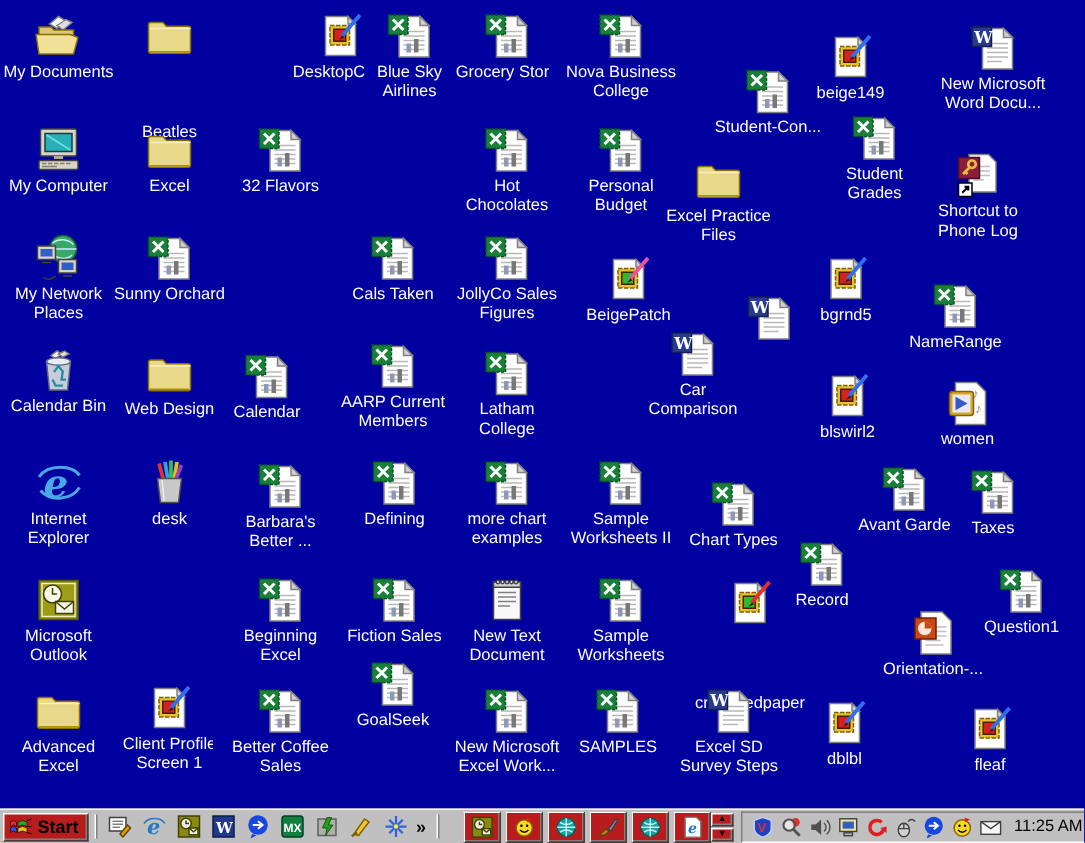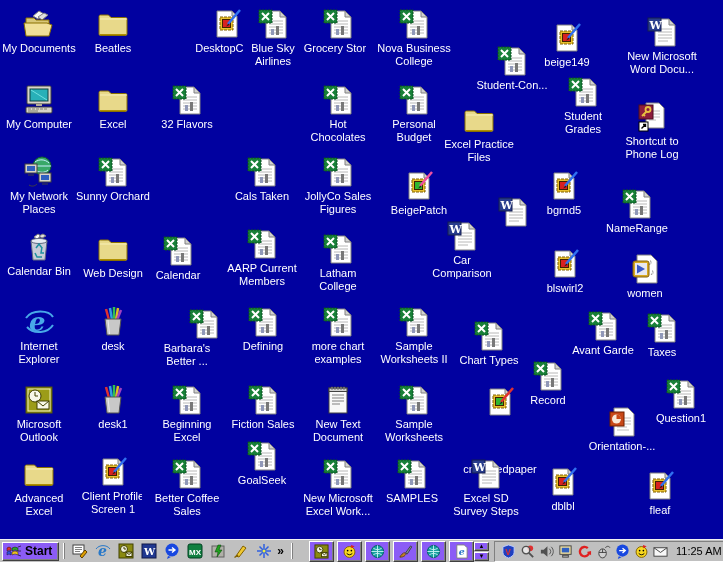--- a/index.html
+++ b/index.html
@@ -10,21 +10,21 @@
   .dicon .img{width:32px;height:32px;flex:0 0 32px;}
   .dicon .img svg{width:32px;height:32px;display:block;}
   .dicon .lbl{margin-top:2px;font-size:11px;line-height:13px;color:#fff;text-align:center;
     background:var(--deskbg,#0101A0);padding:0 1px;word-wrap:break-word;max-width:100%;}
   
   .taskbar{position:absolute;left:0;bottom:0;width:723px;height:23px;background:#C0C0C0;
     border-top:1px solid #F2F2F2;box-sizing:border-box;display:flex;align-items:center;
     padding:1px 2px 1px 2px;z-index:50;}
   .btn3d{border-top:1px solid #FFFFFF;border-left:1px solid #FFFFFF;
     border-right:1px solid #404040;border-bottom:1px solid #404040;
-    box-shadow:inset -1px -1px 0 #808080;background:#8b5cf6;}
+    box-shadow:inset -1px -1px 0 #808080;background:#b91c1c;}
   .start{display:flex;align-items:center;gap:3px;height:19px;padding:0 6px 0 3px;
     font-weight:bold;font-size:12px;font-family:"Liberation Sans",sans-serif;cursor:pointer;}
   .start svg{width:16px;height:14px;}
   .grip{width:2px;height:16px;margin:0 4px;border-left:1px solid #FFFFFF;border-right:1px solid #808080;}
   .ql{display:flex;align-items:center;gap:6px;margin:0 2px;}
   .qlb{width:17px;height:17px;display:flex;align-items:center;justify-content:center;cursor:pointer;}
   .qlb svg{width:16px;height:16px;}
   .chevron{font-size:12px;font-weight:bold;padding:0 3px;cursor:pointer;color:#000;}
   .wb{display:flex;align-items:center;gap:3px;margin-left:12px;}
   .wbtn{width:23px;height:19px;display:flex;align-items:center;justify-content:center;cursor:pointer;}
@@ -48,21 +48,21 @@
       <span class="img">
           <svg viewBox="0 0 32 32">
             <path d="M10 8l6-5 5 3-6 5z" fill="#F8F8F8" stroke="#808080"></path>
             <path d="M15 9l6-4 4 2-6 5z" fill="#E0E0E0" stroke="#808080"></path>
             <path d="M3 10h8l2 2h13v4H3z" fill="#D8C878" stroke="#8A7000"></path>
             <path d="M1 15h23l5 2-3 11H3z" fill="#F0E098" stroke="#8A7000"></path>
           </svg>
         </span>
       <span class="lbl">My Documents</span>
     </div>
-      <div class="dicon" style="left: 76px; top: 8px; width: 74px;">
+      <div class="dicon" style="left: 76px; top: 8px; width: 74px; gap: 40px;">
       <span class="img">
           <svg viewBox="0 0 32 32">
             <path d="M2 8.5C2 7.7 2.6 7 3.5 7h8l2.5 2.5H28.5c.9 0 1.5.7 1.5 1.5v15c0 .8-.6 1.5-1.5 1.5h-25C2.6 27.5 2 26.8 2 26z" fill="#E8D98A" stroke="#8A7000"></path>
             <path d="M3 11h27" stroke="#F8F0B8"></path>
             <path d="M3 26.5h26" stroke="#B09000"></path>
           </svg>
         </span>
       <span class="lbl">Beatles</span>
     </div>
       <div class="dicon" style="left: 150px; top: 8px; width: 74px; margin-left: 40px;">
@@ -488,21 +488,21 @@
             <path d="M13 2l2 12" stroke="#30A0E0" stroke-width="2.5"></path>
             <path d="M17 1v13" stroke="#30C050" stroke-width="2.5"></path>
             <path d="M21 2l-2 12" stroke="#E0C020" stroke-width="2.5"></path>
             <path d="M24 4l-4 10" stroke="#A040C0" stroke-width="2.5"></path>
             <path d="M8 13h16l-2 16H10z" fill="#C8C8C8" stroke="#505050"></path>
             <path d="M11 14l1.5 14" stroke="#ECECEC"></path>
           </svg>
         </span>
       <span class="lbl">desk</span>
     </div>
-      <div class="dicon" style="left: 154px; top: 308px; width: 66px; align-items: flex-end;">
+      <div class="dicon" style="left: 154px; top: 308px; width: 66px;">
       <span class="img">
           <svg viewBox="0 0 32 32">
             <path d="M9 3h14l6 6v21H9z" fill="#fff" stroke="#808080"></path>
             <path d="M23 3l6 6h-6z" fill="#D0D0D0" stroke="#808080"></path>
             <path d="M12 13h14M12 16h14M12 19h14M12 22h14M12 25h14" stroke="#B8B8B8"></path>
             <rect x="14" y="21" width="3" height="6" fill="#9098B8"></rect>
             <rect x="19" y="18" width="3" height="9" fill="#787878"></rect>
             <rect x="2" y="2" width="13" height="13" fill="#188038" stroke="#0A5020" stroke-dasharray="2 1"></rect>
             <path d="M5 5l7 7M12 5l-7 7" stroke="#fff" stroke-width="2"></path>
           </svg>
@@ -612,34 +612,20 @@
           <svg viewBox="0 0 32 32">
             <rect x="3" y="3" width="26" height="26" fill="#8A8A10" stroke="#55550A"></rect>
             <rect x="5" y="5" width="22" height="22" fill="#9C9C18" stroke="#F0F0C0"></rect>
             <circle cx="12" cy="12" r="6" fill="#F8F8E8" stroke="#404000"></circle>
             <path d="M12 8v4h3" stroke="#404000" fill="none"></path>
             <rect x="14" y="17" width="12" height="8" fill="#F8F8E8" stroke="#404000"></rect>
             <path d="M14 17l6 5 6-5" stroke="#404000" fill="none"></path>
           </svg>
         </span>
       <span class="lbl">Microsoft Outlook</span>
-    </div>
-      <div class="dicon" style="left: 76px; top: 384px; width: 74px;">
-      <span class="img">
-          <svg viewBox="0 0 32 32">
-            <path d="M9 3l3 11" stroke="#E03030" stroke-width="2.5"></path>
-            <path d="M13 2l2 12" stroke="#30A0E0" stroke-width="2.5"></path>
-            <path d="M17 1v13" stroke="#30C050" stroke-width="2.5"></path>
-            <path d="M21 2l-2 12" stroke="#E0C020" stroke-width="2.5"></path>
-            <path d="M24 4l-4 10" stroke="#A040C0" stroke-width="2.5"></path>
-            <path d="M8 13h16l-2 16H10z" fill="#C8C8C8" stroke="#505050"></path>
-            <path d="M11 14l1.5 14" stroke="#ECECEC"></path>
-          </svg>
-        </span>
-      <span class="lbl">desk1</span>
     </div>
       <div class="dicon" style="left: 153px; top: 384px; width: 68px;">
       <span class="img">
           <svg viewBox="0 0 32 32">
             <path d="M9 3h14l6 6v21H9z" fill="#fff" stroke="#808080"></path>
             <path d="M23 3l6 6h-6z" fill="#D0D0D0" stroke="#808080"></path>
             <path d="M12 13h14M12 16h14M12 19h14M12 22h14M12 25h14" stroke="#B8B8B8"></path>
             <rect x="14" y="21" width="3" height="6" fill="#9098B8"></rect>
             <rect x="19" y="18" width="3" height="9" fill="#787878"></rect>
             <rect x="2" y="2" width="13" height="13" fill="#188038" stroke="#0A5020" stroke-dasharray="2 1"></rect>

